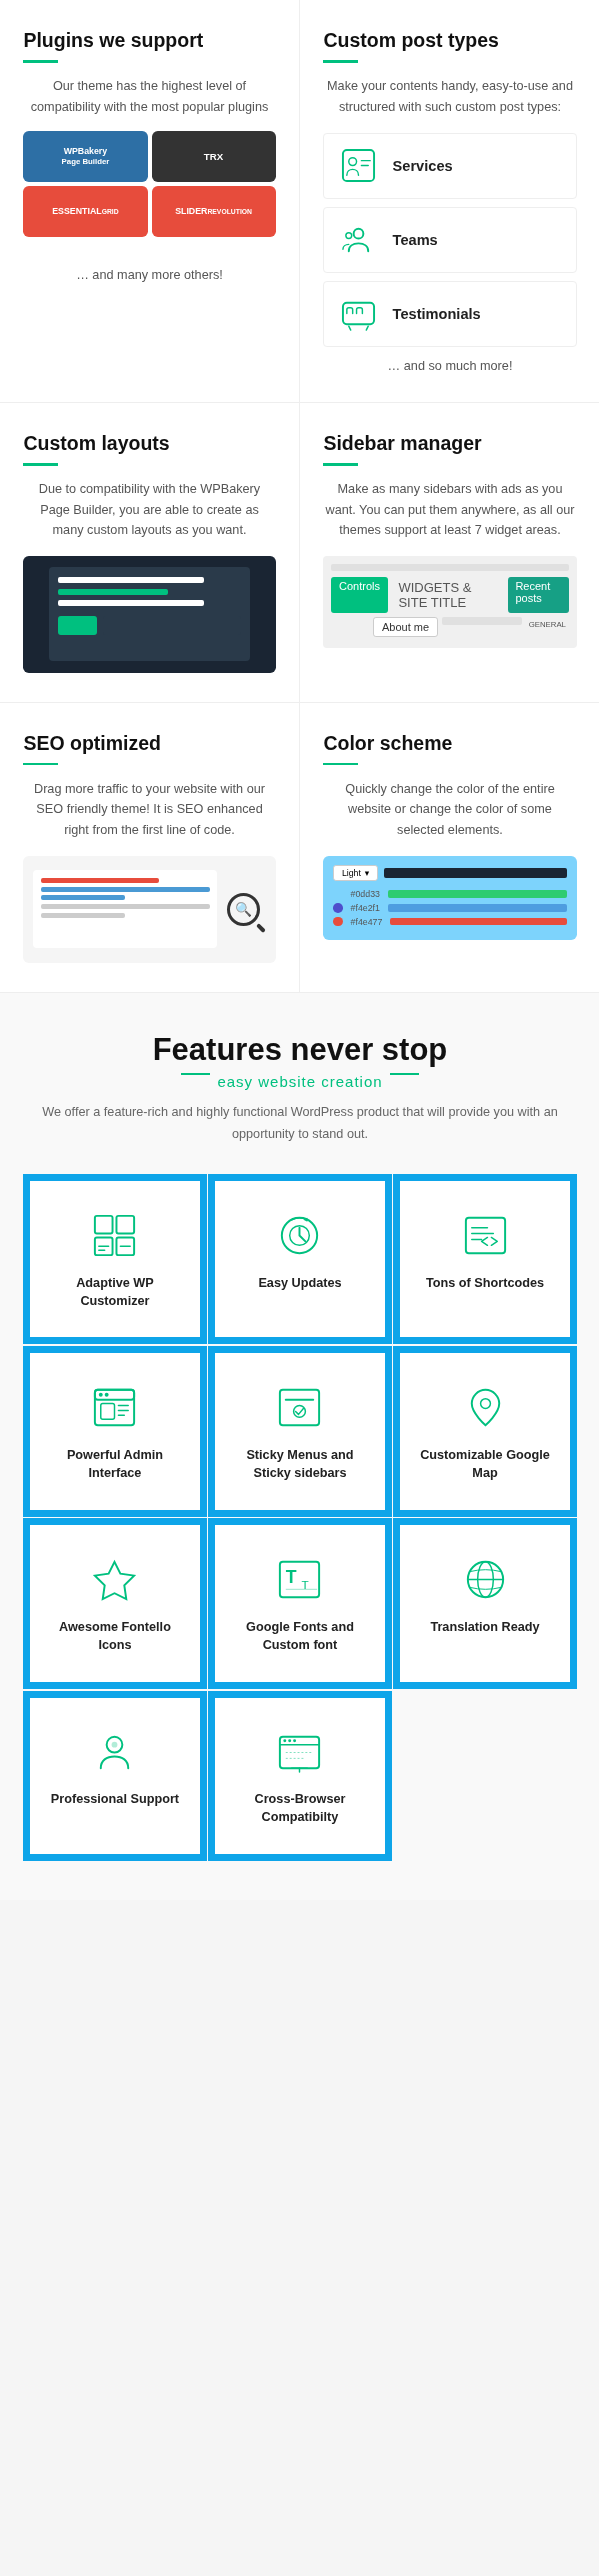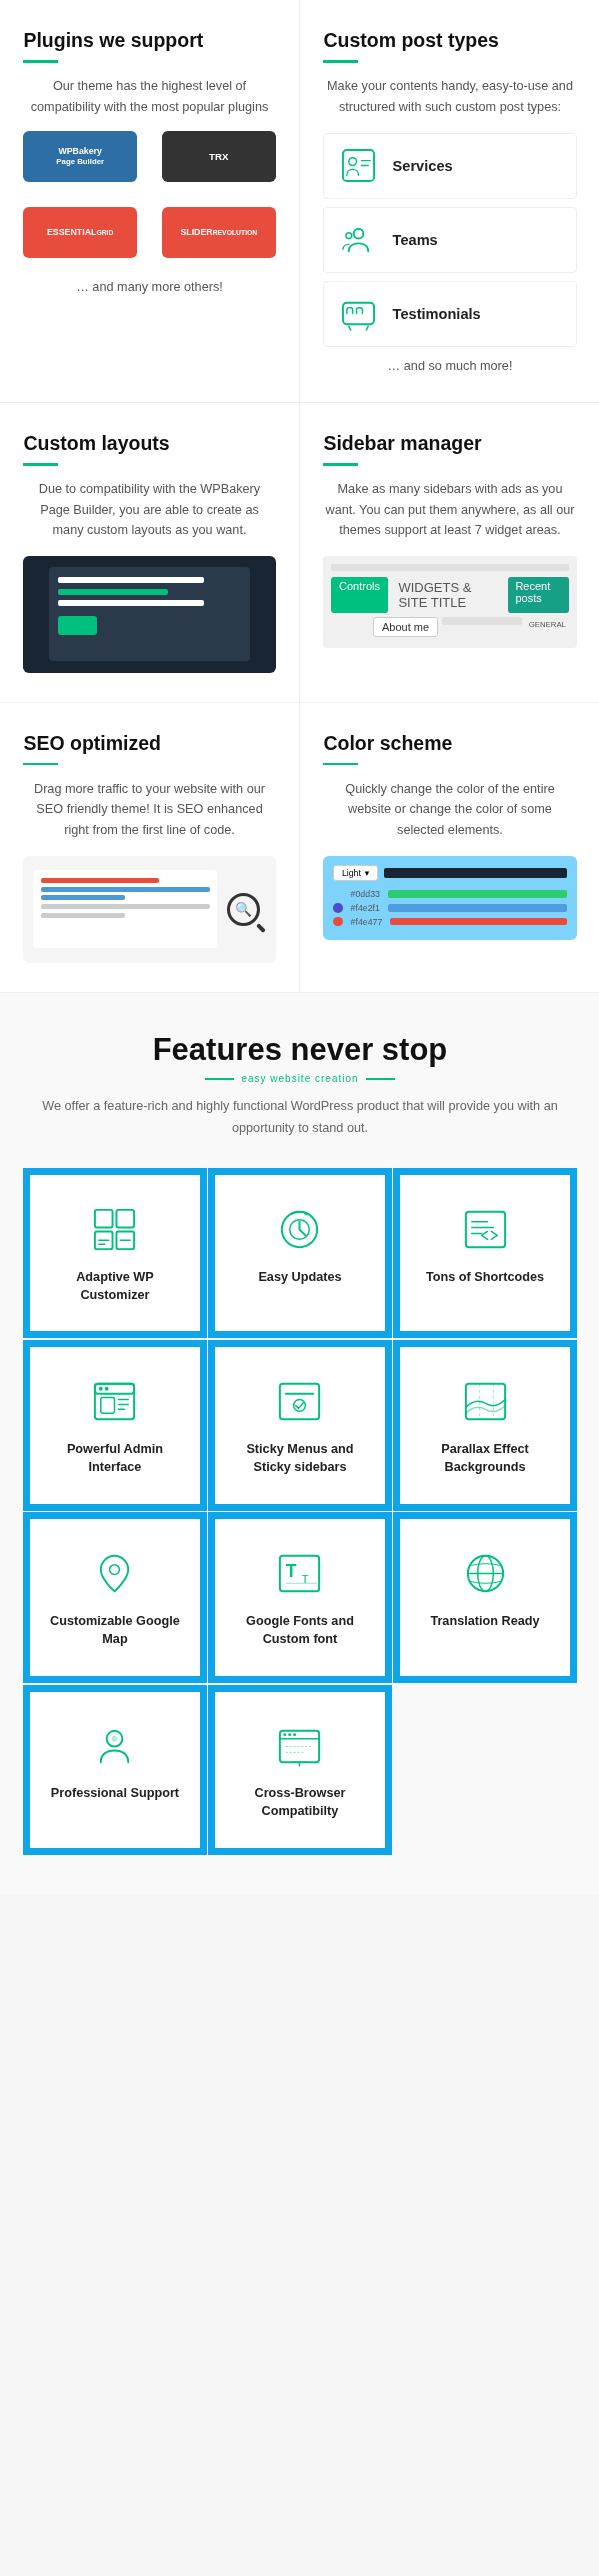--- a/index.html
+++ b/index.html
@@ -48,22 +48,22 @@
       font-size: 12.7px;
       color: #555;
       line-height: 1.6;
       margin-bottom: 15.6px;
       text-align: center;
     }
 
     .plugins-grid {
       display: grid;
       grid-template-columns: 1fr 1fr;
-      gap: 25px;
-      margin-bottom: 22px;
+      gap: 4px;
+      margin-bottom: 31px;
     }
 
     .plugin-badge {
       border-radius: 5.8px;
       padding: 7.8px;
       display: flex;
       align-items: center;
       justify-content: center;
       height: 51px;
       font-size: 10.7px;
@@ -301,26 +301,25 @@
     }
 
     .features-main-title {
       font-size: 31px;
       font-weight: 900;
       color: #111;
       margin-bottom: 5.8px;
     }
 
     .features-subtitle {
-      font-size: 10px;
+      font-size: 15px;
       color: #00c07f;
       letter-spacing: 1px;
       margin-bottom: 3.9px;
       display: flex;
-      align-items: center;
       justify-content: center;
       gap: 7.8px;
     }
 
     .features-subtitle::before, .features-subtitle::after {
       content: '';
       display: inline-block;
       width: 29px;
       height: 1.9px;
       background: #00c07f;
@@ -617,43 +616,39 @@
           <svg width="51" height="51" viewBox="0 0 52 52" fill="none" xmlns="http://www.w3.org/2000/svg">
             <rect x="6" y="8" width="40" height="36" rx="3" stroke="#00c07f" stroke-width="2"></rect>
             <line x1="12" y1="18" x2="40" y2="18" stroke="#00c07f" stroke-width="2" stroke-linecap="round"></line>
             <circle cx="26" cy="30" r="6" stroke="#00c07f" stroke-width="1.5"></circle>
             <polyline points="22,30 25,33 30,27" stroke="#00c07f" stroke-width="1.5" stroke-linecap="round" stroke-linejoin="round" fill="none"></polyline>
           </svg>
         </div>
         <span class="feature-label">Sticky Menus and Sticky sidebars</span>
       </div>
 
-      <div class="feature-item">
-        <div class="feature-icon">
-          <svg width="51" height="51" viewBox="0 0 52 52" fill="none" xmlns="http://www.w3.org/2000/svg">
-            <rect x="6" y="8" width="40" height="36" rx="3" stroke="#00c07f" stroke-width="2"></rect>
-            <path d="M6 32 Q16 22 26 28 Q36 34 46 24" stroke="#00c07f" stroke-width="1.5" fill="none" stroke-linecap="round"></path>
-            <path d="M6 38 Q16 28 26 34 Q36 40 46 30" stroke="#00c07f" stroke-width="1.5" fill="none" stroke-linecap="round" opacity="0.5"></path>
-            <line x1="20" y1="8" x2="20" y2="44" stroke="#00c07f" stroke-width="1" stroke-dasharray="3,3" opacity="0.4"></line>
-            <line x1="34" y1="8" x2="34" y2="44" stroke="#00c07f" stroke-width="1" stroke-dasharray="3,3" opacity="0.4"></line>
-          </svg>
-        </div>
-        <span class="feature-label">Parallax Effect Backgrounds</span>
-      </div>
 
       <div class="feature-item">
         <div class="feature-icon">
           <svg width="51" height="51" viewBox="0 0 52 52" fill="none" xmlns="http://www.w3.org/2000/svg">
             <path d="M26 8 C18 8 12 15 12 22 C12 32 26 44 26 44 C26 44 40 32 40 22 C40 15 34 8 26 8Z" stroke="#00c07f" stroke-width="2" fill="none"></path>
             <circle cx="26" cy="22" r="5" stroke="#00c07f" stroke-width="1.5"></circle>
           </svg>
         </div>
         <span class="feature-label">Customizable Google Map</span>
       </div>
 
+      <div class="feature-item">
+        <div class="feature-icon">
+          <svg width="51" height="51" viewBox="0 0 52 52" fill="none" xmlns="http://www.w3.org/2000/svg">
+            <polygon points="26,8 32,20 46,22 36,32 38,46 26,40 14,46 16,32 6,22 20,20" stroke="#00c07f" stroke-width="2" fill="none"></polygon>
+          </svg>
+        </div>
+        <span class="feature-label">Awesome Fontello Icons</span>
+      </div>
 
       <div class="feature-item">
         <div class="feature-icon">
           <svg width="51" height="51" viewBox="0 0 52 52" fill="none" xmlns="http://www.w3.org/2000/svg">
             <rect x="6" y="8" width="40" height="36" rx="3" stroke="#00c07f" stroke-width="2"></rect>
             <text x="12" y="30" font-size="18" font-weight="bold" fill="#00c07f" font-family="Arial">T</text>
             <text x="28" y="36" font-size="12" fill="#00c07f" font-family="Arial">T</text>
             <line x1="12" y1="36" x2="44" y2="36" stroke="#00c07f" stroke-width="1" opacity="0.4"></line>
           </svg>
         </div>

